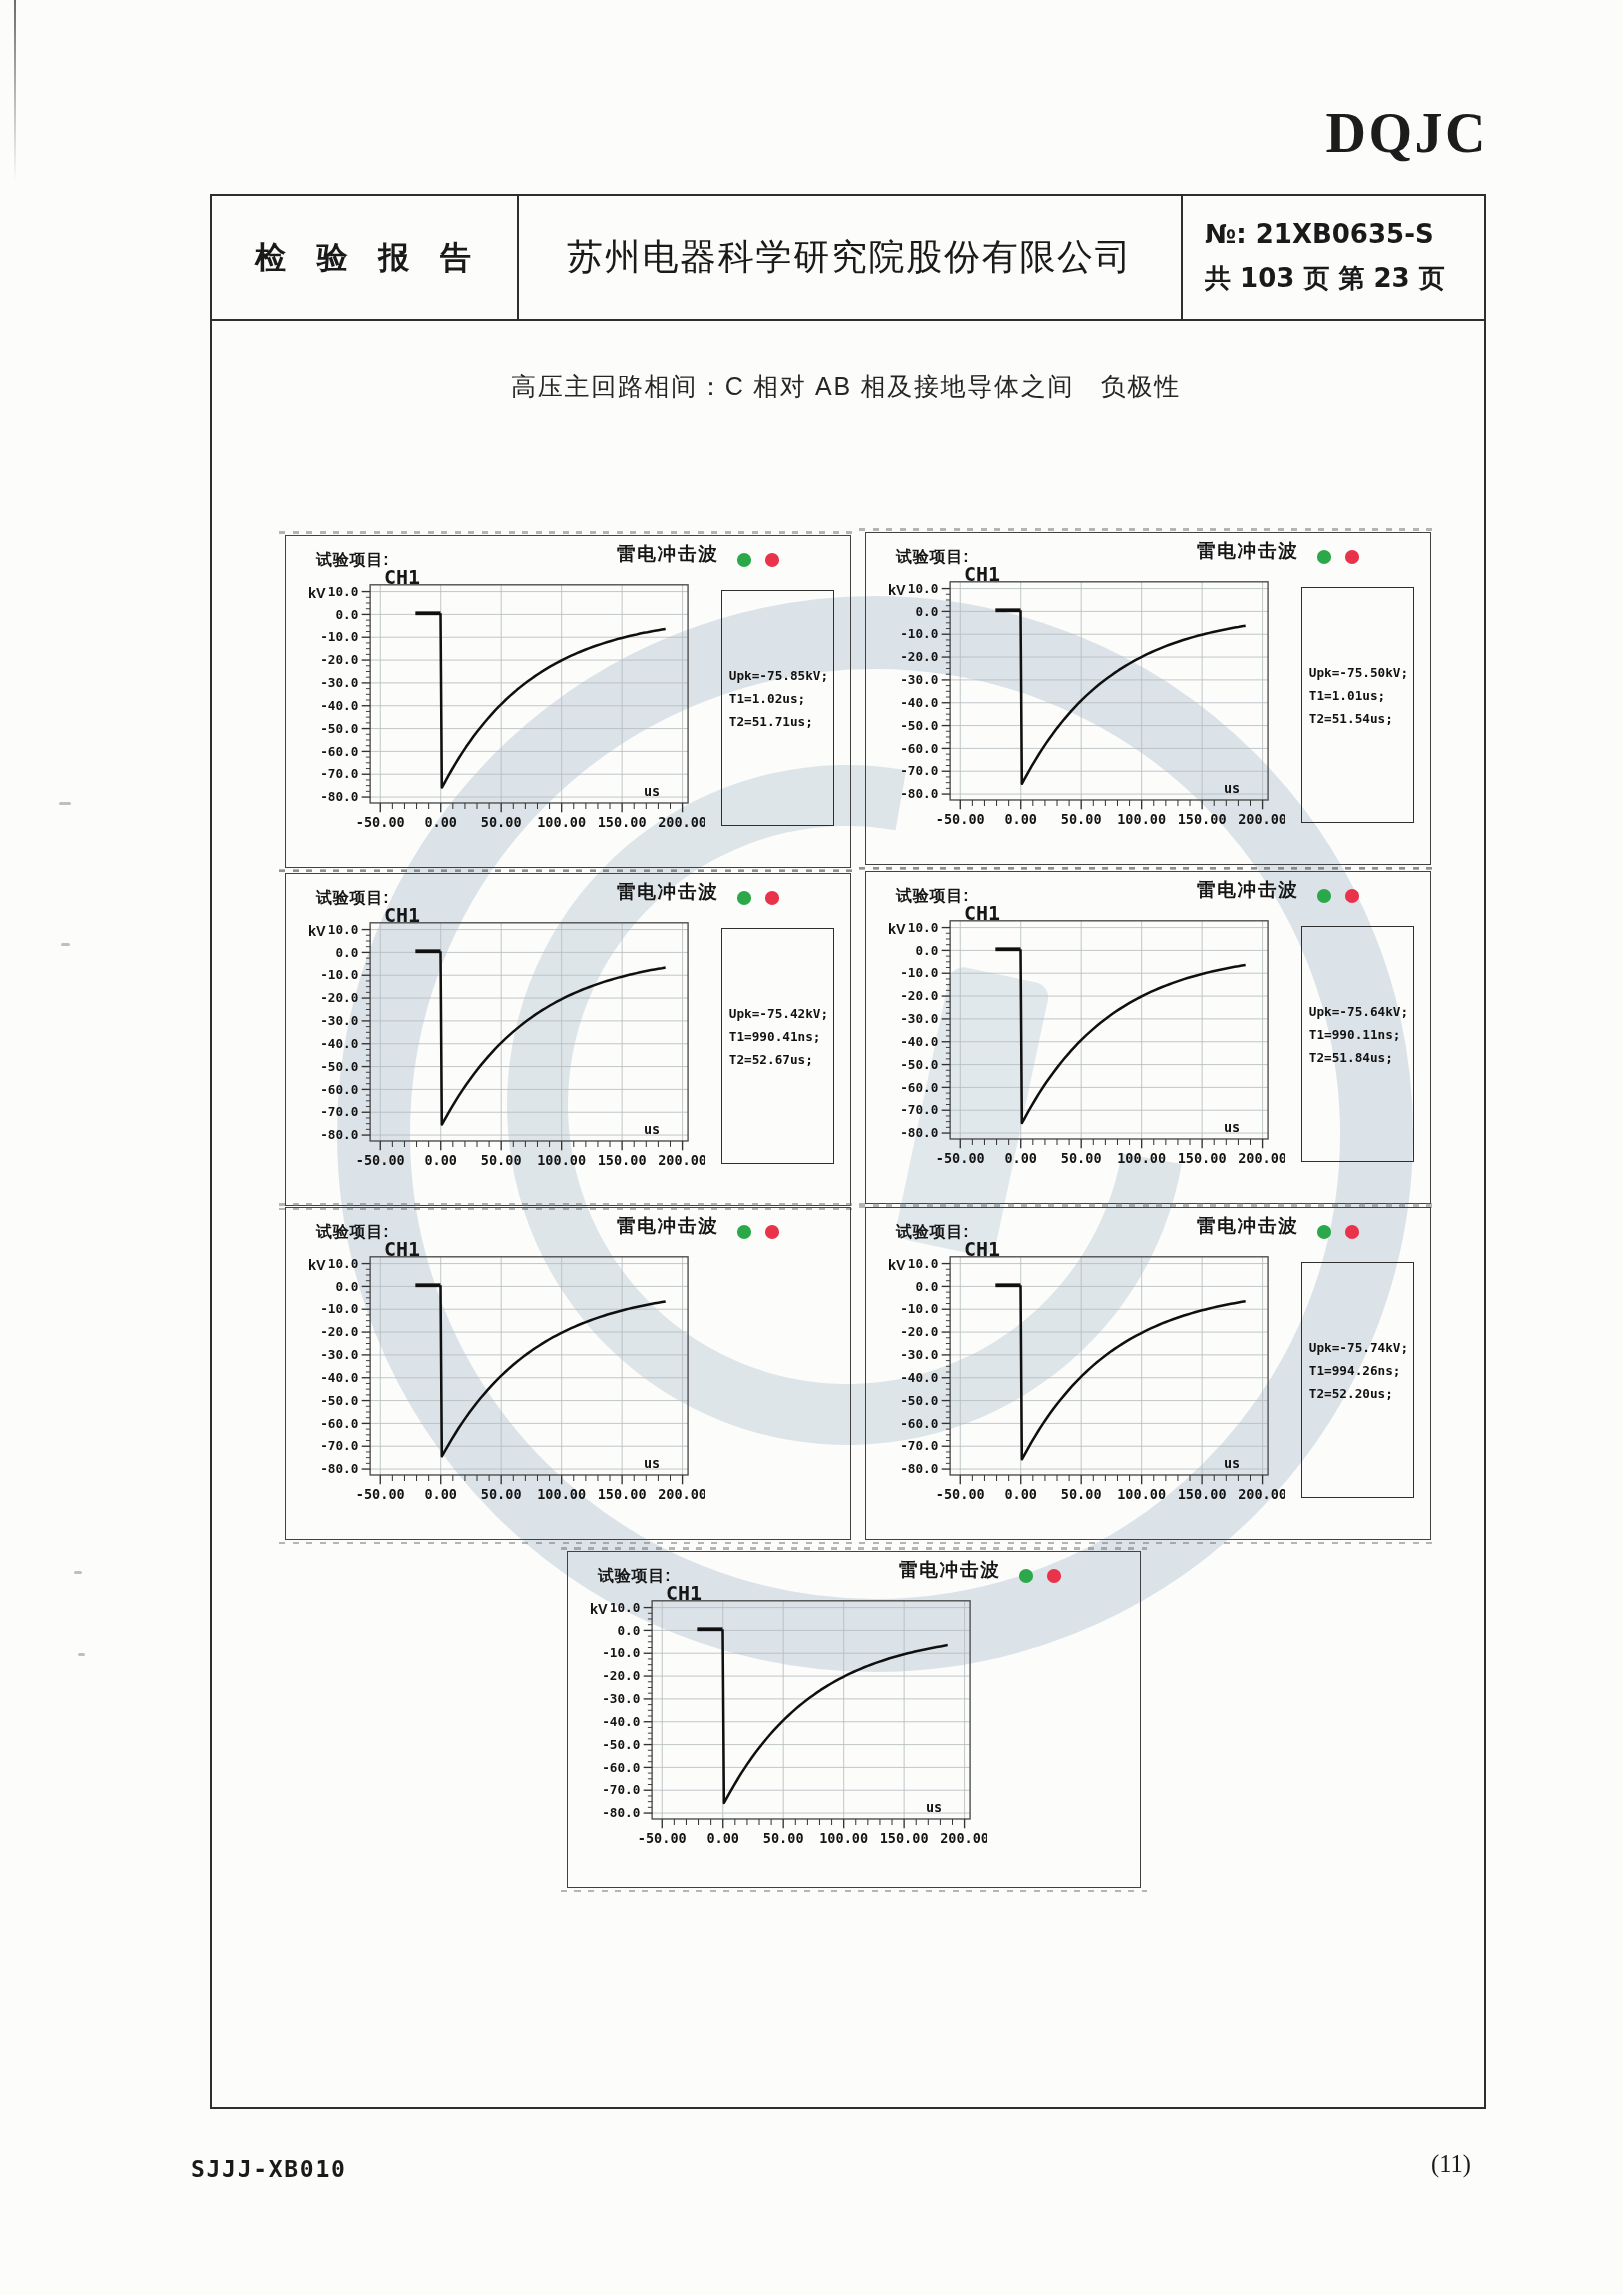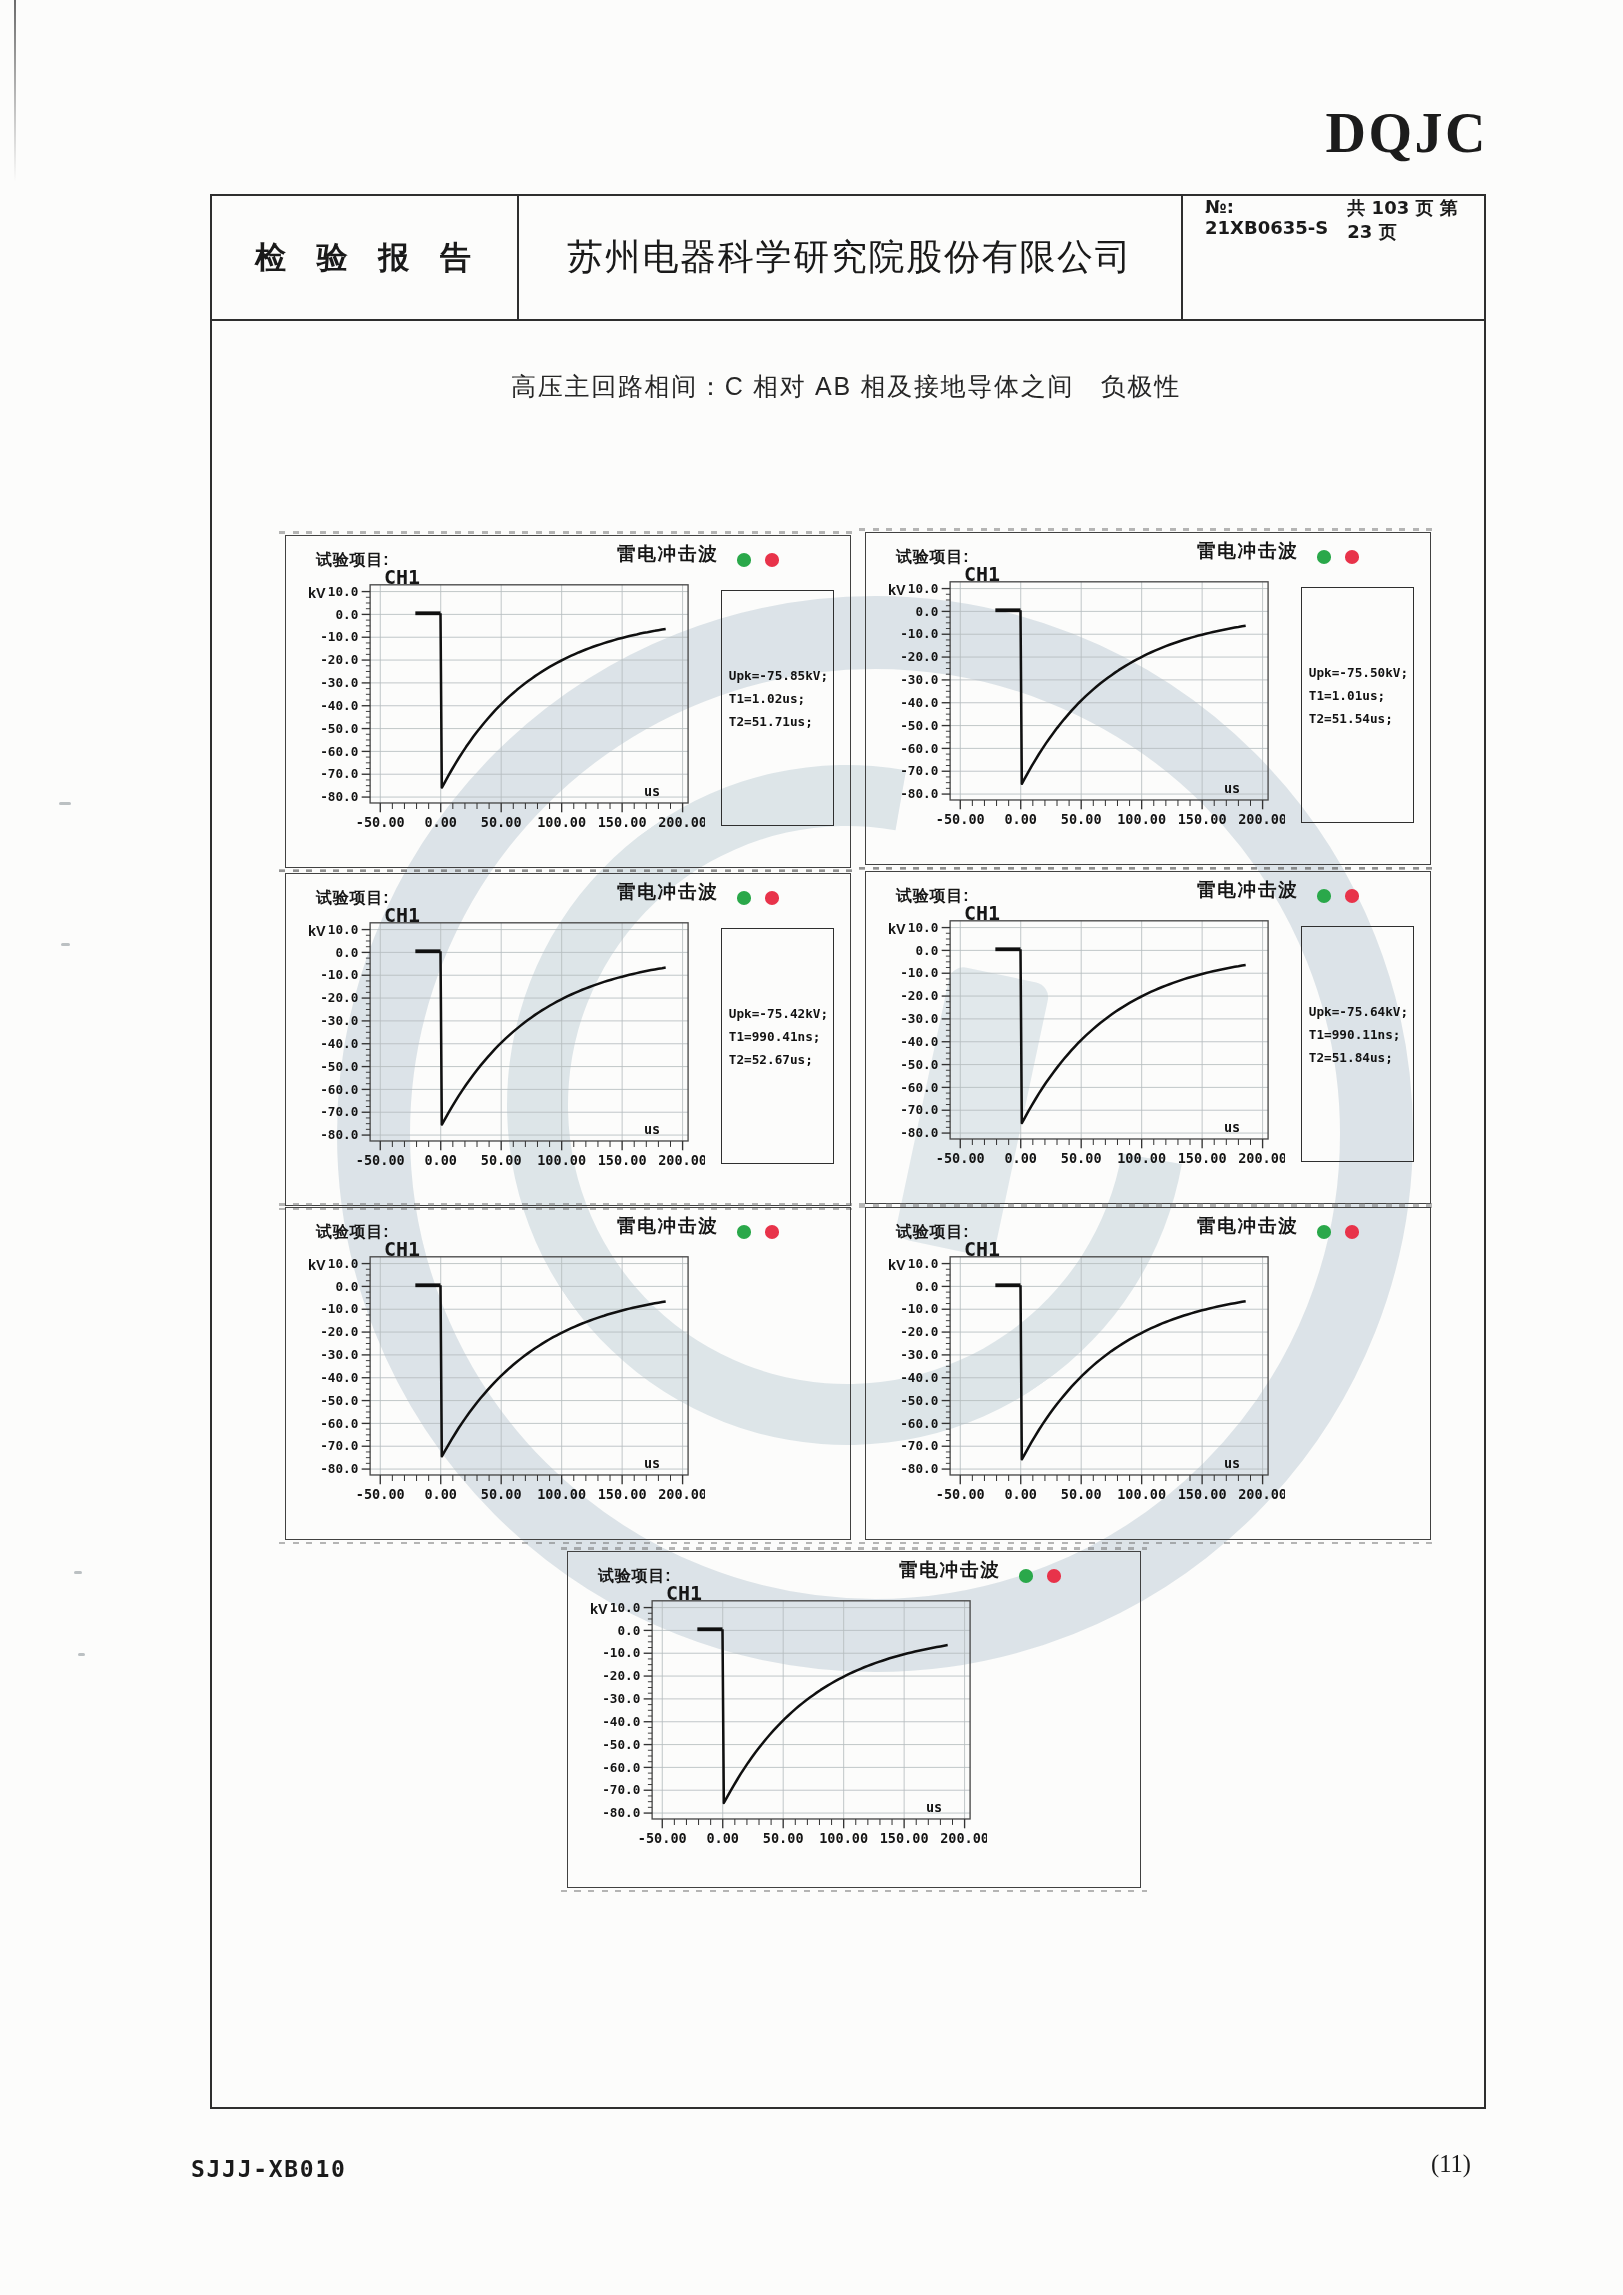--- a/index.html
+++ b/index.html
@@ -25,22 +25,22 @@
   .logo{position:absolute;left:1209px;top:101px;width:279px;text-align:right;z-index:3;
     font-family:"Liberation Serif","DejaVu Serif",serif;font-size:56px;font-weight:600;
     letter-spacing:2.5px;color:#1c1c1c;}
   .doc-frame{position:absolute;left:210px;top:194px;width:1272px;height:1911px;
     border:2.5px solid #2e2e2e;z-index:2;background:transparent;}
   .head-table{display:flex;height:123px;border-bottom:2.5px solid #2e2e2e;}
   .head-cell{display:flex;align-items:center;justify-content:center;}
   .hc1{width:296px;border-right:2.5px solid #2e2e2e;font-size:31px;font-weight:600;
     letter-spacing:11px;padding-left:8.5px;}
   .hc2{flex:1;border-right:2.5px solid #2e2e2e;font-size:36px;font-weight:400;letter-spacing:1.7px;}
-  .hc3{width:279px;flex-direction:row;align-items:flex-start;justify-content:center;
-    gap:12px;padding-left:22px;font-size:18px;font-weight:600;
+  .hc3{width:279px;flex-direction:column;align-items:flex-start;justify-content:center;
+    gap:12px;padding-left:22px;font-size:26px;font-weight:600;
     font-family:"DejaVu Sans","Liberation Sans",sans-serif;}
   .section-title{position:absolute;left:210px;top:370px;width:1272px;text-align:center;z-index:3;
     font-size:25px;letter-spacing:1.7px;color:#262626;}
   
   .panel{position:absolute;width:564px;height:331px;border:1.7px solid #414141;z-index:3;
     background:transparent;}
   .panel::before,.panel::after{content:"";position:absolute;left:-6.8px;right:-6.8px;height:2.5px;
     background:repeating-linear-gradient(90deg,rgba(110,110,110,.5) 0 6px,transparent 6px 13.5px);}
   .panel::before{top:-5px;}
   .panel::after{bottom:-5px;}
@@ -773,20 +773,25 @@
       <text x="76" y="294" text-anchor="middle" class="tick xtick">-50.00</text>
       <text x="147.5" y="294" text-anchor="middle" class="tick xtick">0.00</text>
       <text x="219" y="294" text-anchor="middle" class="tick xtick">50.00</text>
       <text x="290.5" y="294" text-anchor="middle" class="tick xtick">100.00</text>
       <text x="362" y="294" text-anchor="middle" class="tick xtick">150.00</text>
       <text x="433.5" y="294" text-anchor="middle" class="tick xtick">200.00</text>
       <text x="387.74" y="258" class="unit">us</text>
       <path d="M117.47 41.650000000000006 L147.214 41.650000000000006" fill="none" stroke="#101010" stroke-width="4.5"></path>
       <path d="M147.214 41.650000000000006 L148.8 247.5 L151.8 242.1 L156.1 234.4 L160.4 226.9 L164.7 219.7 L168.9 212.8 L173.2 206.2 L177.5 199.8 L181.8 193.7 L186.1 187.8 L190.4 182.1 L194.7 176.7 L199.0 171.5 L203.3 166.5 L207.6 161.6 L211.8 157.0 L216.1 152.6 L220.4 148.3 L224.7 144.2 L229.0 140.2 L233.3 136.4 L237.6 132.8 L241.9 129.3 L246.2 125.9 L250.5 122.7 L254.8 119.5 L259.0 116.6 L263.3 113.7 L267.6 110.9 L271.9 108.3 L276.2 105.7 L280.5 103.3 L284.8 100.9 L289.1 98.7 L293.4 96.5 L297.6 94.4 L301.9 92.4 L306.2 90.5 L310.5 88.6 L314.8 86.8 L319.1 85.1 L323.4 83.5 L327.7 81.9 L332.0 80.4 L336.3 78.9 L340.6 77.5 L344.8 76.2 L349.1 74.9 L353.4 73.6 L357.7 72.4 L362.0 71.3 L366.3 70.2 L370.6 69.1 L374.9 68.1 L379.2 67.1 L383.4 66.2 L387.7 65.3 L392.0 64.4 L396.3 63.6 L400.6 62.8 L404.9 62.0 L409.2 61.2 L413.5 60.5" fill="none" stroke="#101010" stroke-width="3" stroke-linejoin="round"></path>
     </svg>
+  <div class="info">
+    <div>Upk=-75.74kV;</div>
+    <div>T1=994.26ns;</div>
+    <div>T2=52.20us;</div>
+  </div>
 </section>
 
 <section class="panel p6">
   <span class="lbl test-item">试验项目:</span>
   <span class="lbl wave-title">雷电冲击波</span>
   <span class="dot dot-green" style="background: rgb(42, 168, 74);"></span>
   <span class="dot dot-red" style="background: rgb(232, 51, 74);"></span>
   <span class="lbl ch">CH1</span>
   <span class="lbl kv">kV</span>
   <svg class="plot" viewBox="0 0 460 318">

